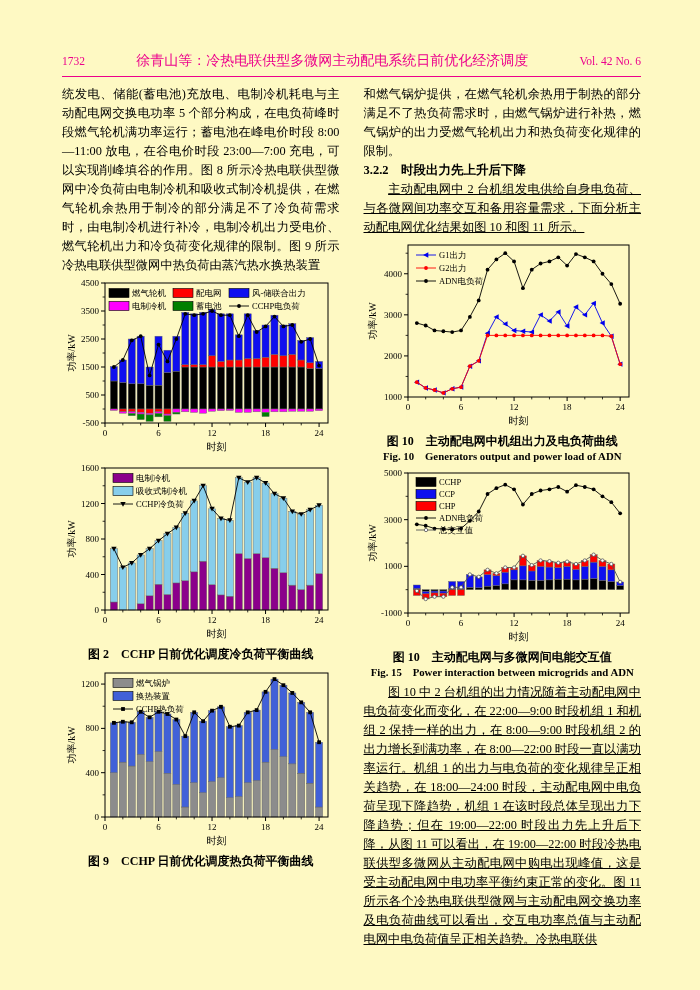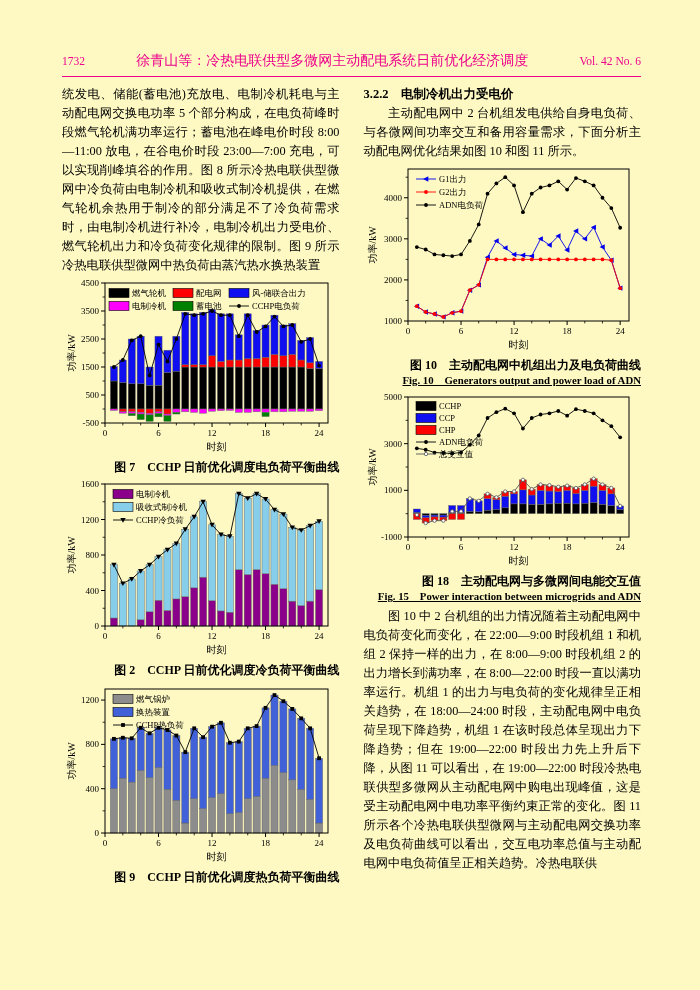--- a/index.html
+++ b/index.html
@@ -5,28 +5,28 @@
   :root{ --pink:#ec008c; }
   html,body{margin:0;padding:0;background:#fff;overflow:hidden;}
   body{width:700px;height:990px;font-family:"Liberation Serif",serif;color:#000;}
   .page{position:relative;width:700px;height:990px;background:#fef9c3;}
   .hdr{position:absolute;top:52px;left:62px;width:579px;display:flex;justify-content:space-between;align-items:baseline;color:var(--pink);font-size:11.5px;}
   .hdr .t{font-size:14px;}
   .rule{position:absolute;top:76px;left:62px;width:579px;border-top:1.5px solid var(--pink);}
   .cols{position:absolute;top:85px;left:62px;width:579px;display:flex;gap:24px;}
   .col{width:286px;font-size:12.3px;line-height:19px;text-align:justify;}
   p{margin:0;}
-  p.indent{text-indent:2em;}
+  p.indent{text-indent:2em;text-decoration:underline;}
   .sec-head{margin:0;font-size:12.5px;line-height:19px;font-weight:600;}
   figure{margin:2px 0 2px 0;}
   .chart{width:272px;margin:0 auto;}
   .chart svg text{font-family:"Liberation Serif",serif;fill:#000;}
-  .cap{margin:0 0 3px 0;text-align:right;}
+  .cap{margin:0 0 3px 0;text-align:center;}
   .cap .zh{font-weight:bold;font-size:12px;line-height:16px;}
-  .cap .en{font-weight:bold;font-size:10.8px;line-height:15px;text-decoration:underline;}
+  .cap .en{font-weight:bold;font-size:10.8px;line-height:15px;}
 </style>
 </head>
 <body>
 
 <div class="page">
   <div class="hdr">
     <span>1732</span>
     <span class="t">徐青山等：冷热电联供型多微网主动配电系统日前优化经济调度</span>
     <span>Vol. 42 No. 6</span>
   </div>
@@ -210,21 +210,20 @@
               <text x="187" y="19" font-size="8.5">风-储联合出力</text>
               <rect x="44" y="24.5" width="20" height="9" fill="#ff00ff" stroke="#000" stroke-width="0.6"></rect>
               <text x="67" y="32" font-size="8.5">电制冷机</text>
               <rect x="108" y="24.5" width="20" height="9" fill="#008000" stroke="#000" stroke-width="0.6"></rect>
               <text x="131" y="32" font-size="8.5">蓄电池</text>
               <line x1="164" x2="184" y1="29" y2="29" stroke="#000000" stroke-width="0.9"></line>
               <circle cx="174" cy="29" r="1.9" fill="#000000"></circle>
               <text x="187" y="32" font-size="8.5">CCHP电负荷</text>
             </svg></div>
         <figcaption class="cap">
-          <div class="zh">图 7　CCHP 日前优化调度电负荷平衡曲线</div>
         </figcaption>
       </figure>
 
       <figure>
         <div class="chart"><svg width="272" height="178" viewBox="0 0 272 178" xmlns="http://www.w3.org/2000/svg">
               <rect x="45.35" y="140.01" width="7.14" height="7.99" fill="#8b008b" stroke="#666" stroke-width="0.45"></rect>
               <rect x="45.35" y="86.76" width="7.14" height="53.25" fill="#87ceeb" stroke="#666" stroke-width="0.45"></rect>
               <rect x="54.27" y="105.40" width="7.14" height="42.60" fill="#87ceeb" stroke="#666" stroke-width="0.45"></rect>
               <rect x="63.19" y="100.96" width="7.14" height="47.04" fill="#87ceeb" stroke="#666" stroke-width="0.45"></rect>
               <rect x="72.11" y="141.79" width="7.14" height="6.21" fill="#8b008b" stroke="#666" stroke-width="0.45"></rect>
@@ -457,21 +456,22 @@
               <rect x="56.1" y="42.1" width="3.8" height="3.8" fill="#000000"></rect>
               <text x="71" y="47" font-size="8.5">CCHP热负荷</text>
             </svg></div>
         <figcaption class="cap">
           <div class="zh">图 9　CCHP 日前优化调度热负荷平衡曲线</div>
         </figcaption>
       </figure>
     </div>
 
     <div class="col">
-      <p class="sec-head">3.2.2　电制冷机出力受电价</p>
+      <p>和燃气锅炉提供，在燃气轮机余热用于制热的部分满足不了热负荷需求时，由燃气锅炉进行补热，燃气锅炉的出力受燃气轮机出力和热负荷变化规律的限制。</p>
+      <p class="sec-head">3.2.2　时段出力先上升后下降</p>
       <p class="indent">主动配电网中 2 台机组发电供给自身电负荷、与各微网间功率交互和备用容量需求，下面分析主动配电网优化结果如图 10 和图 11 所示。</p>
 
       <figure>
         <div class="chart"><svg width="272" height="188" viewBox="0 0 272 188" xmlns="http://www.w3.org/2000/svg">
               <rect x="42" y="6" width="221" height="152" fill="none" stroke="#000" stroke-width="1"></rect>
               <line x1="42" x2="38" y1="158" y2="158" stroke="#000" stroke-width="1"></line>
               <text x="36" y="161" font-size="9" text-anchor="end">1000</text>
               <line x1="42" x2="38" y1="116.91891891891892" y2="116.91891891891892" stroke="#000" stroke-width="1"></line>
               <text x="36" y="119.91891891891892" font-size="9" text-anchor="end">2000</text>
               <line x1="42" x2="38" y1="75.83783783783784" y2="75.83783783783784" stroke="#000" stroke-width="1"></line>
@@ -753,21 +753,21 @@
               <rect x="50" y="34.5" width="20" height="9" fill="#ff0000" stroke="#000" stroke-width="0.6"></rect>
               <text x="73" y="42" font-size="8.5">CHP</text>
               <line x1="50" x2="70" y1="51" y2="51" stroke="#000000" stroke-width="0.9"></line>
               <circle cx="60" cy="51" r="1.9" fill="#000000"></circle>
               <text x="73" y="54" font-size="8.5">ADN电负荷</text>
               <line x1="50" x2="70" y1="63" y2="63" stroke="#555555" stroke-width="0.9"></line>
               <circle cx="60" cy="63" r="1.7" fill="#fff" stroke="#555555" stroke-width="0.8"></circle>
               <text x="73" y="66" font-size="8.5">总交互值</text>
             </svg></div>
         <figcaption class="cap">
-          <div class="zh">图 18　主动配电网与多微网间电能交互值</div>
+          <div class="zh">图 10　主动配电网与多微网间电能交互值</div>
           <div class="en">Fig. 15　Power interaction between microgrids and ADN</div>
         </figcaption>
       </figure>
 
       <p class="indent">图 10 中 2 台机组的出力情况随着主动配电网中电负荷变化而变化，在 22:00—9:00 时段机组 1 和机组 2 保持一样的出力，在 8:00—9:00 时段机组 2 的出力增长到满功率，在 8:00—22:00 时段一直以满功率运行。机组 1 的出力与电负荷的变化规律呈正相关趋势，在 18:00—24:00 时段，主动配电网中电负荷呈现下降趋势，机组 1 在该时段总体呈现出力下降趋势；但在 19:00—22:00 时段出力先上升后下降，从图 11 可以看出，在 19:00—22:00 时段冷热电联供型多微网从主动配电网中购电出现峰值，这是受主动配电网中电功率平衡约束正常的变化。图 11 所示各个冷热电联供型微网与主动配电网交换功率及电负荷曲线可以看出，交互电功率总值与主动配电网中电负荷值呈正相关趋势。冷热电联供</p>
     </div>
   </div>
 </div>
 
 </body></html>

